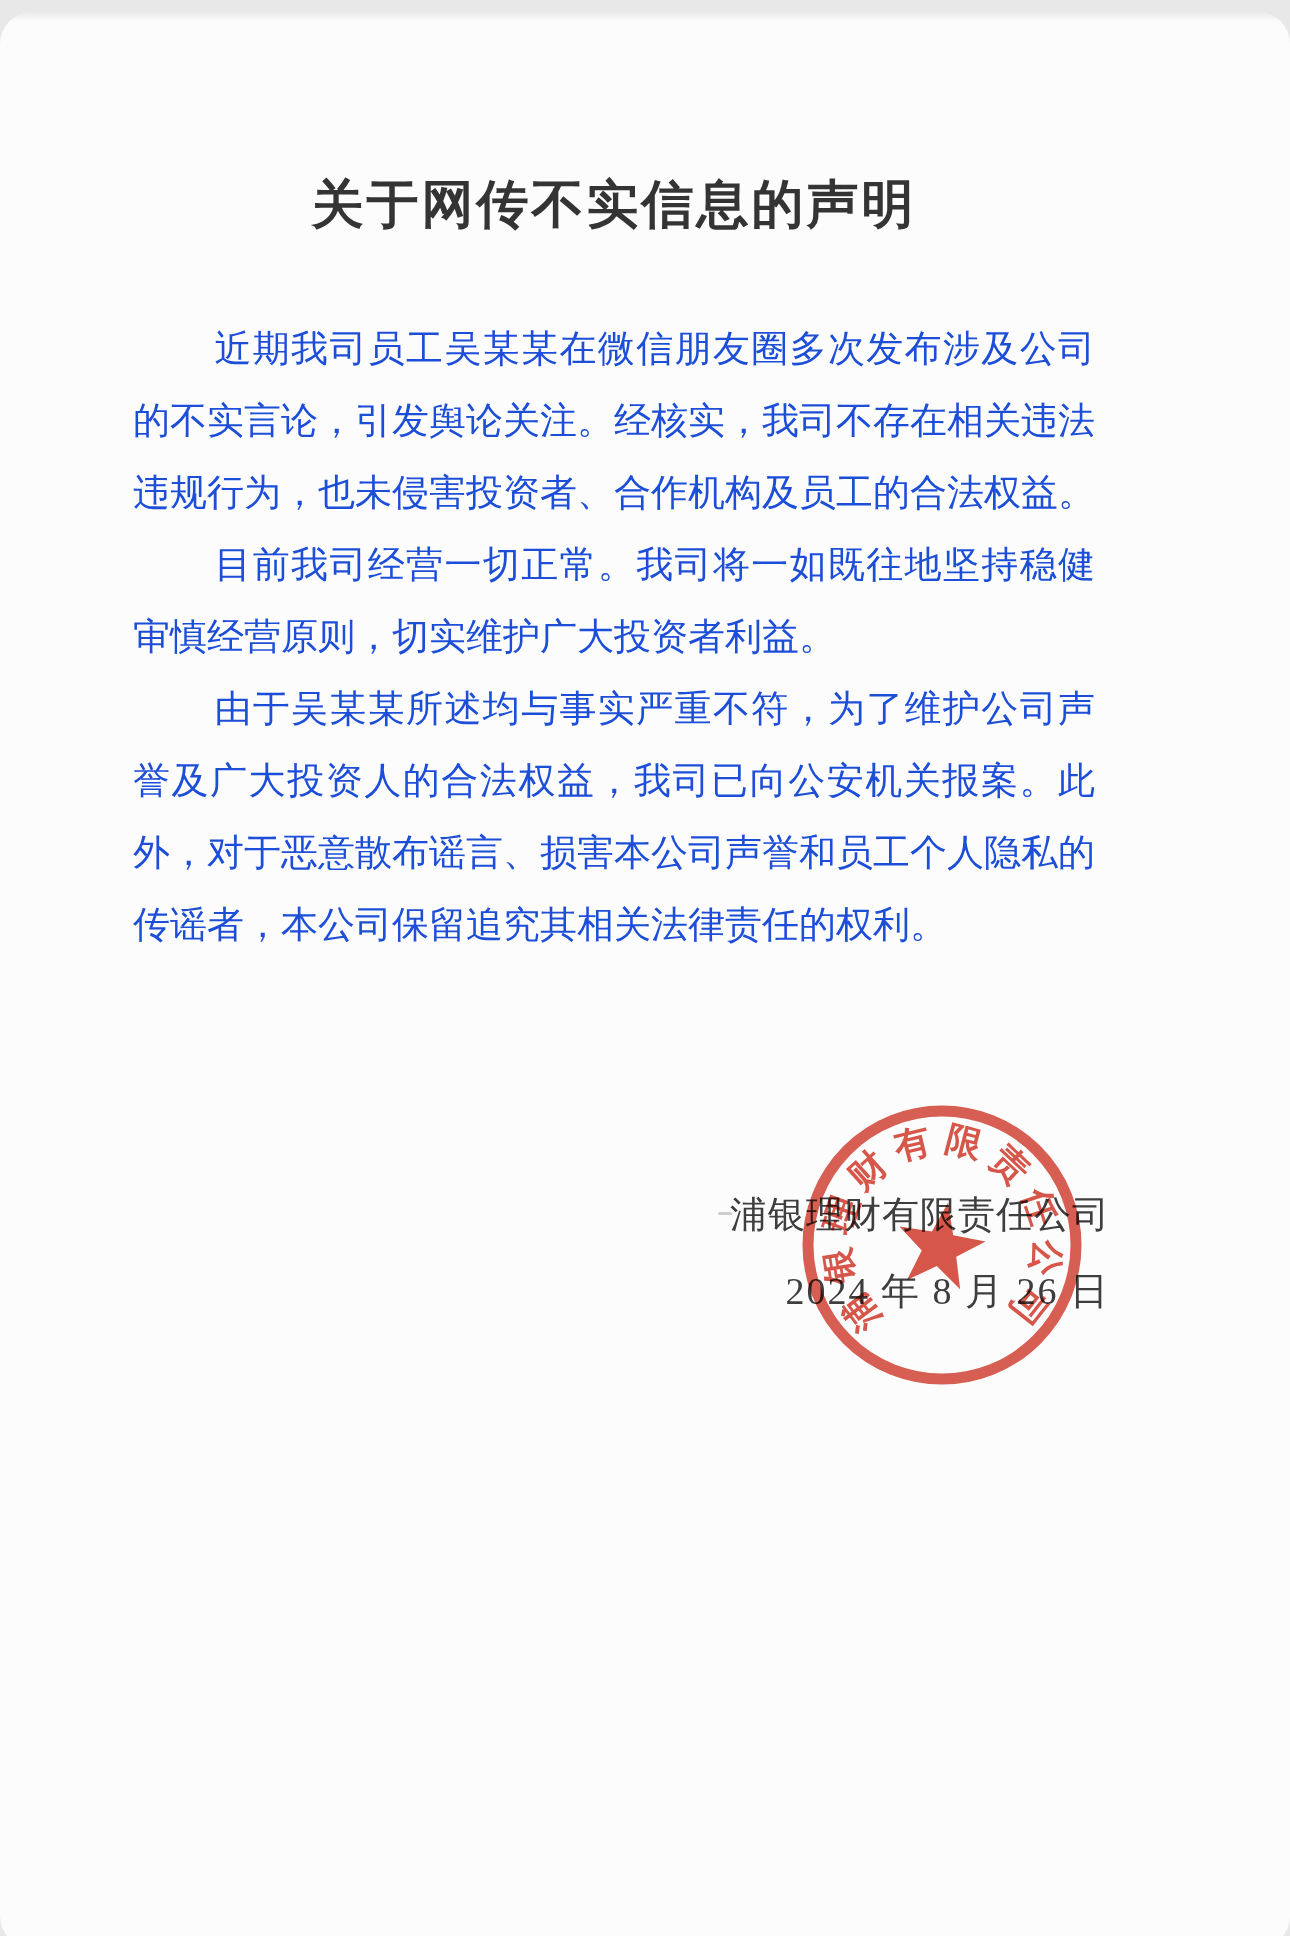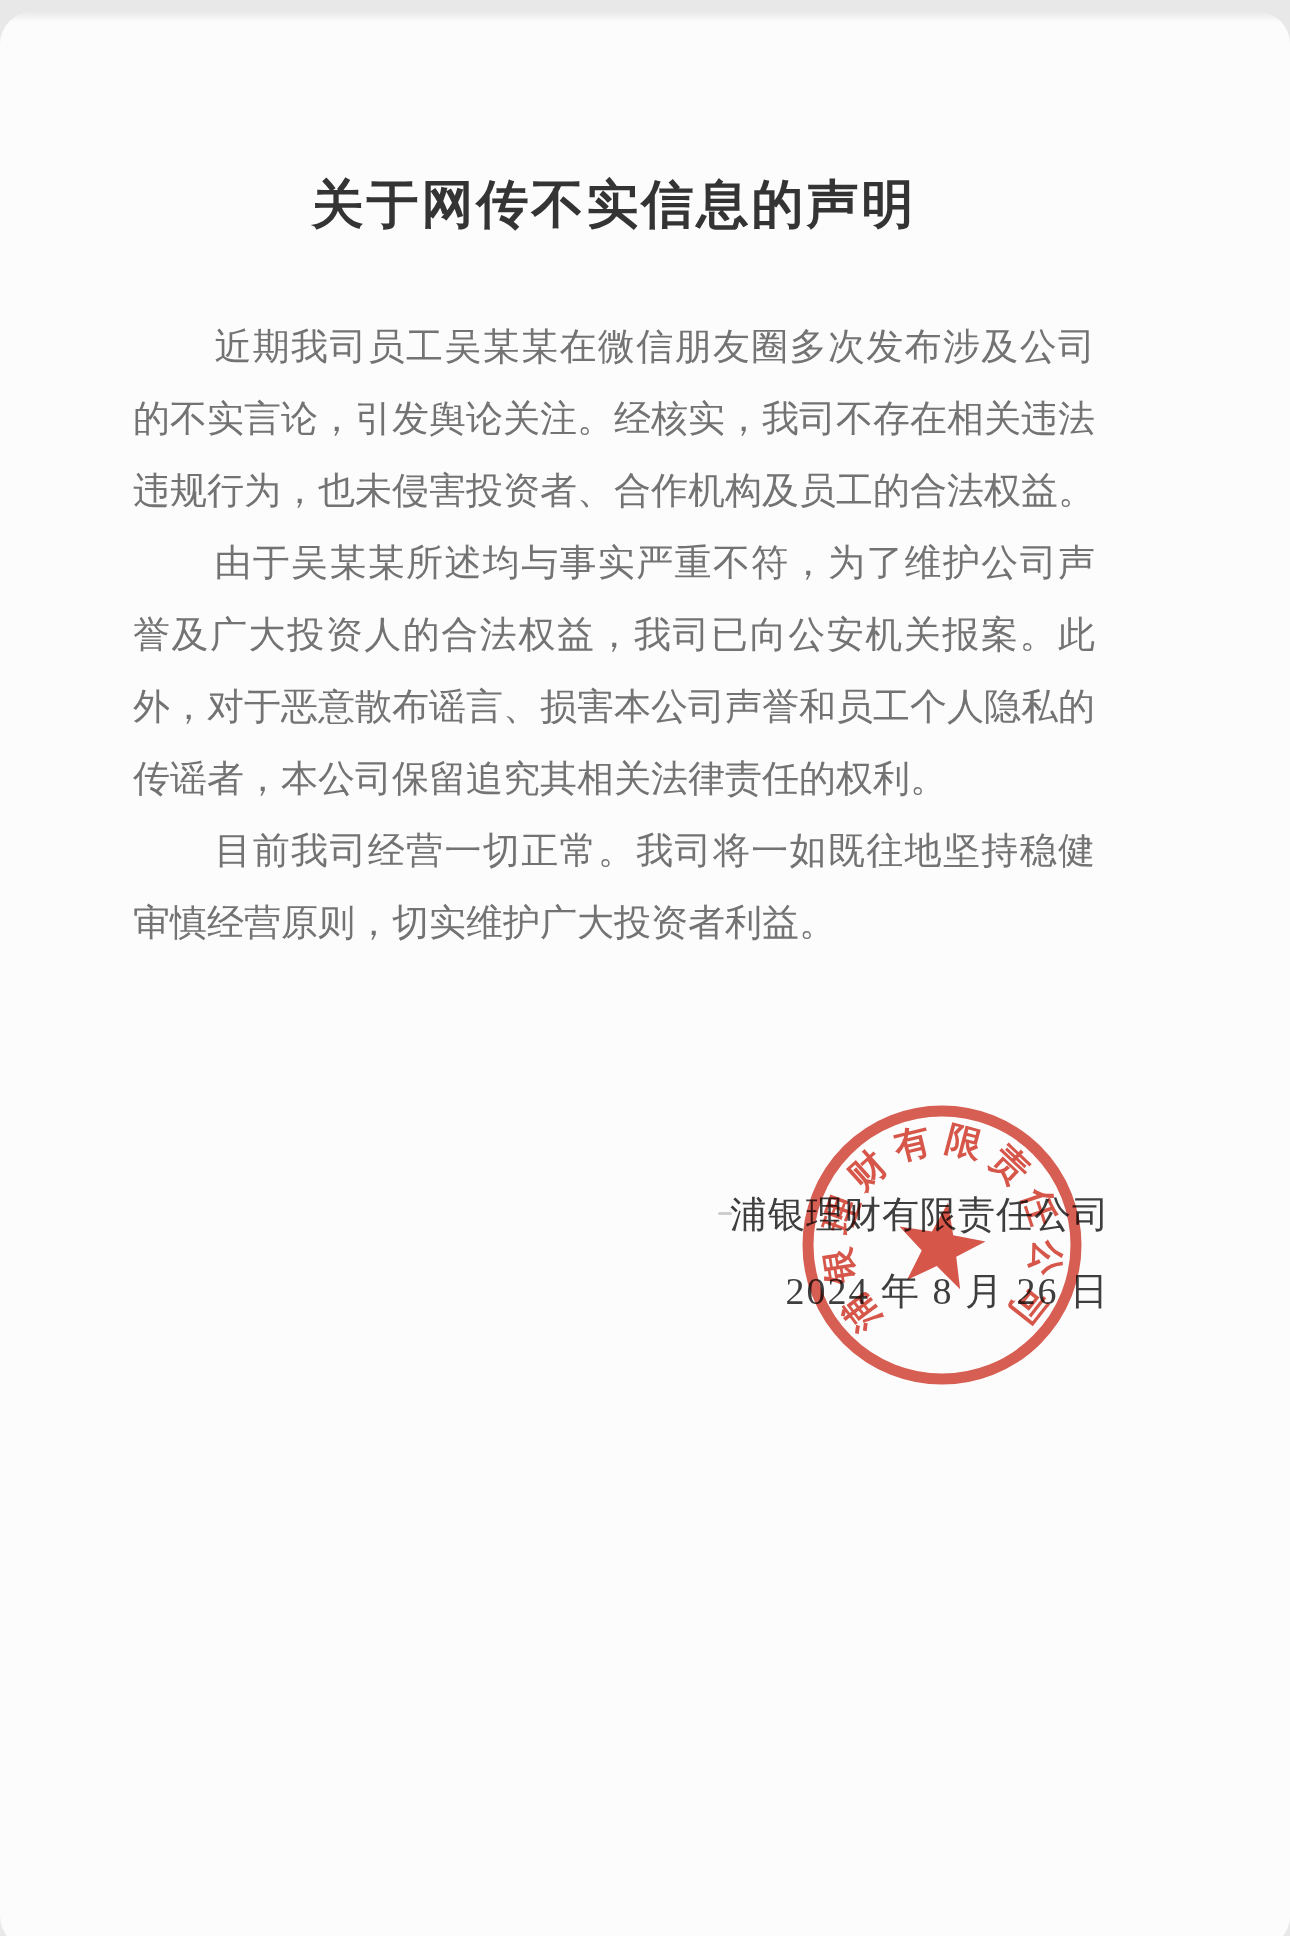--- a/index.html
+++ b/index.html
@@ -38,22 +38,21 @@
     left: 133px;
     width: 962px;
   }
   .body-text p {
     margin: 0;
     font-size: 37px;
     line-height: 72px;
     letter-spacing: 0;
     text-align: justify;
     text-indent: 2.2em;
-    color: #737373;
-    font-family: Liberation Mono, monospace;
+    color: #1d4ed8;
   }
   .signature-block {
     position: absolute;
     top: 1180px;
     right: 180px;
     text-align: right;
     color: #3e3e3e;
   }
   .company-line {
     font-size: 37px;
@@ -95,22 +94,22 @@
 <body>
 
 <div class="page">
 
   <div class="top-edge"></div>
 
   <h1 class="title">关于网传不实信息的声明</h1>
 
   <div class="body-text">
     <p>近期我司员工吴某某在微信朋友圈多次发布涉及公司的不实言论，引发舆论关注。经核实，我司不存在相关违法违规行为，也未侵害投资者、合作机构及员工的合法权益。</p>
+    <p>目前我司经营一切正常。我司将一如既往地坚持稳健审慎经营原则，切实维护广大投资者利益。</p>
     <p>由于吴某某所述均与事实严重不符，为了维护公司声誉及广大投资人的合法权益，我司已向公安机关报案。此外，对于恶意散布谣言、损害本公司声誉和员工个人隐私的传谣者，本公司保留追究其相关法律责任的权利。</p>
-    <p>目前我司经营一切正常。我司将一如既往地坚持稳健审慎经营原则，切实维护广大投资者利益。</p>
   </div>
 
   <div class="signature-block">
     <div class="company-line">浦银理财有限责任公司</div>
     <div class="date-line">2024 年 8 月 26 日</div>
   </div>
 
   <div class="scan-artifact"></div>
 
   <svg class="seal" viewBox="-160 -160 320 320">

